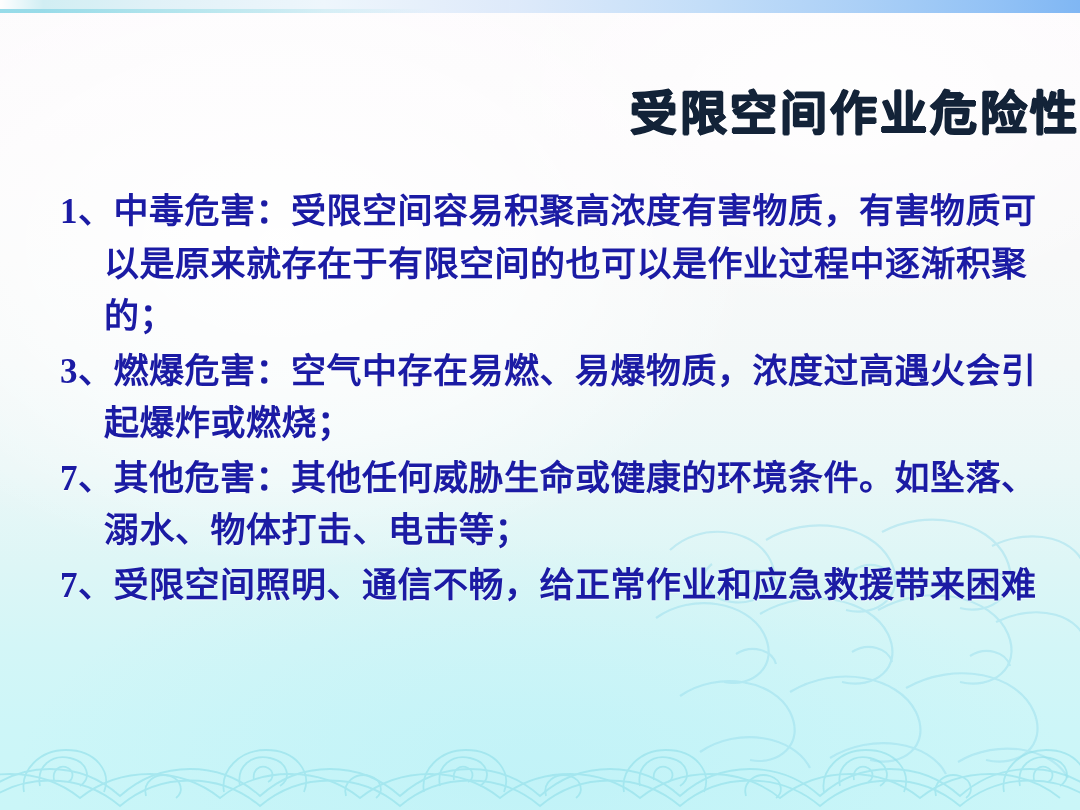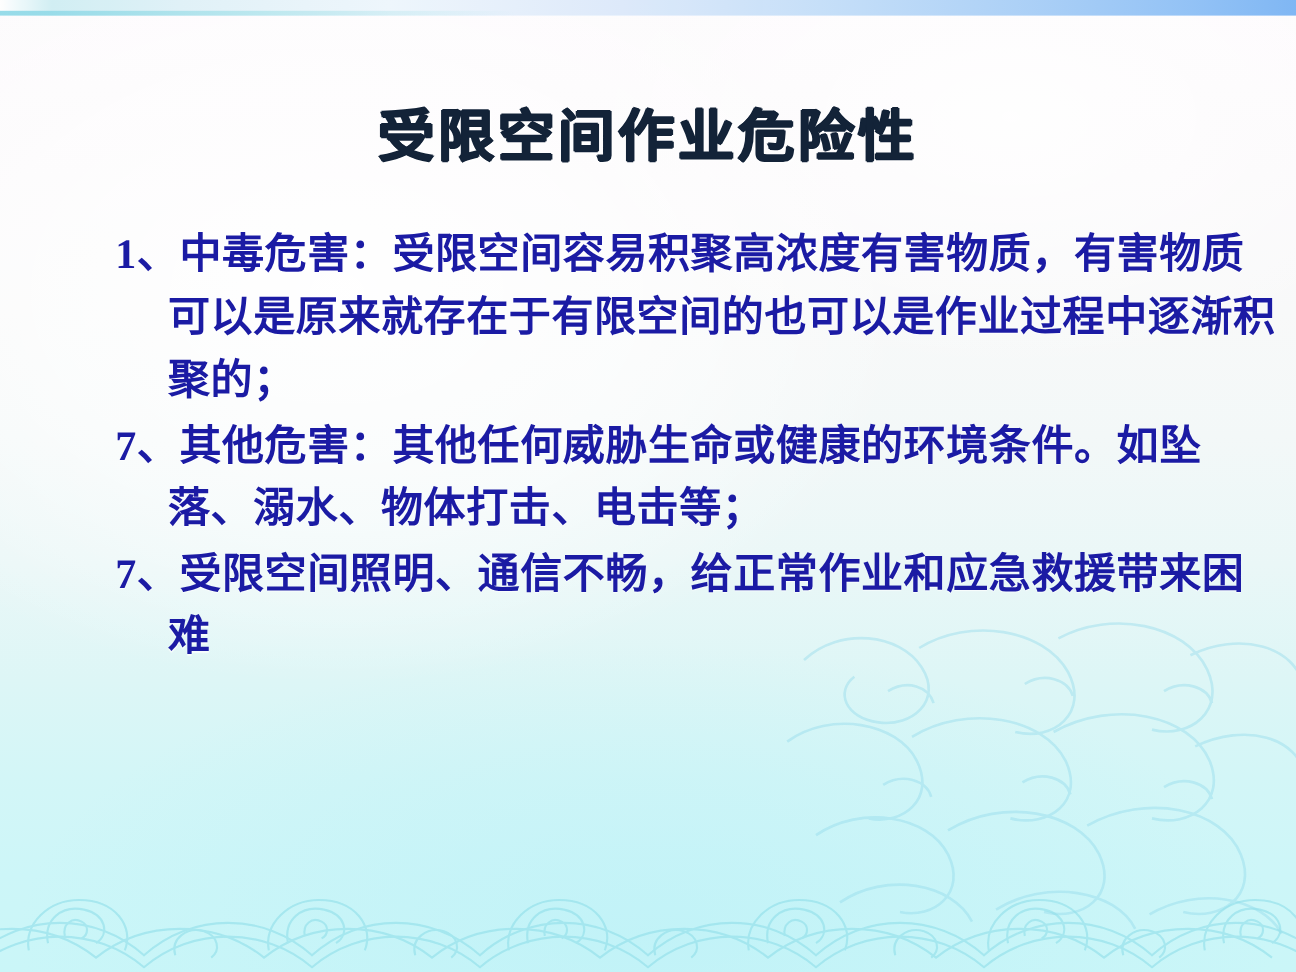--- a/index.html
+++ b/index.html
@@ -87,21 +87,21 @@
     height: 110px;
     opacity: 0.75;
     pointer-events: none;
   }
 
   .slide-title {
     position: absolute;
     top: 44px;
     left: 0;
     width: 1080px;
-    text-align: center;
+    text-align: right;
     font-family: "DejaVu Sans", "Liberation Sans", sans-serif;
     font-weight: 700;
     font-size: 47px;
     letter-spacing: 3px;
     color: #132338;
     text-shadow:
       1px 0 0 #132338,
       -1px 0 0 #132338,
       0 1px 0 #132338,
       0 -1px 0 #132338,
@@ -125,21 +125,20 @@
     font-weight: 600;
     letter-spacing: 0.5px;
     text-shadow: 0 1px 1px rgba(255,255,255,0.75);
   }
 
   
   .item-text {
     display: block;
     padding-left: 44px;
     text-indent: -44px;
-    margin-left: 36px;
   }
 </style>
 </head>
 <body>
 
 <div class="slide">
 
   <div class="bg-wash"></div>
 
   <div class="top-band"></div>
@@ -217,20 +216,23 @@
     </g>
   </svg>
 
   <h1 class="slide-title">受限空间作业危险性</h1>
 
   <div class="body-list">
     <div class="item">
       <span class="item-text">1、中毒危害：受限空间容易积聚高浓度有害物质，有害物质可以是原来就存在于有限空间的也可以是作业过程中逐渐积聚的；</span>
     </div>
     <div class="item">
+      <span class="item-text">3、燃爆危害：空气中存在易燃、易爆物质，浓度过高遇火会引起爆炸或燃烧；</span>
+    </div>
+    <div class="item">
       <span class="item-text">7、其他危害：其他任何威胁生命或健康的环境条件。如坠落、溺水、物体打击、电击等；</span>
     </div>
     <div class="item">
       <span class="item-text">7、受限空间照明、通信不畅，给正常作业和应急救援带来困难</span>
     </div>
   </div>
 
 </div>
 
 </body></html>

